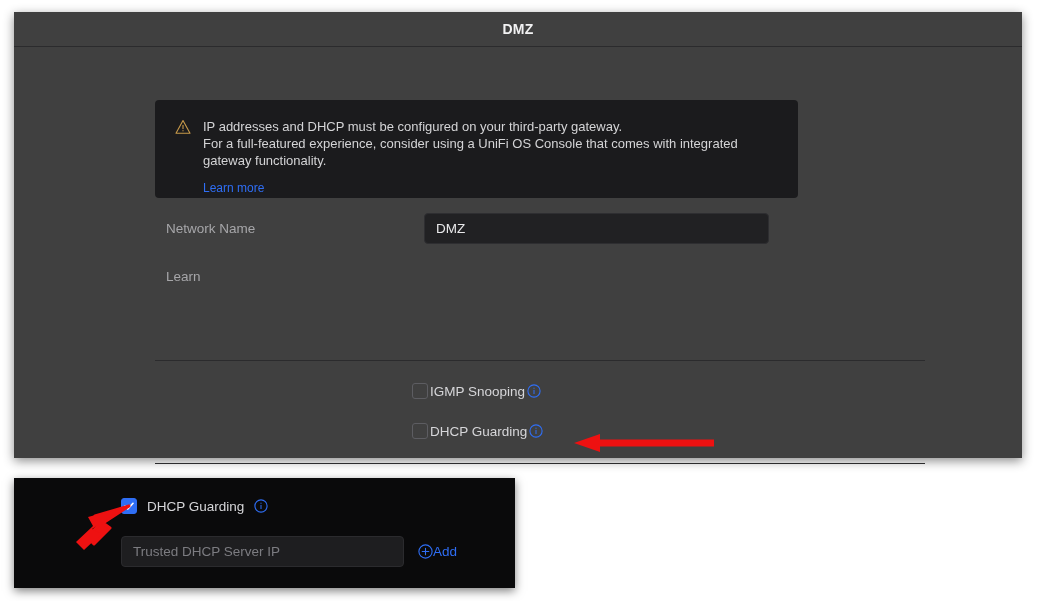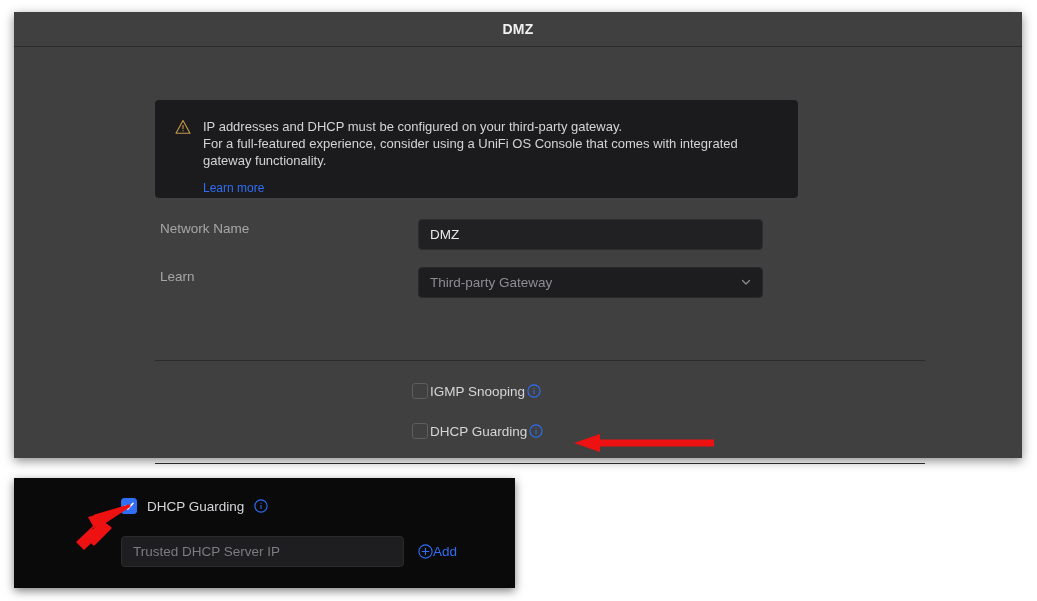--- a/index.html
+++ b/index.html
@@ -86,24 +86,25 @@
     color: #2f6ef5;
     font-size: 12px;
     line-height: 17px;
     margin-top: 11px;
     cursor: pointer;
   }
 
   
   .form-row {
     position: absolute;
-    left: 146px;
+    left: 152px;
     width: 770px;
     height: 18px;
     display: flex;
+    align-items: center;
   }
   .row-network { top: 172px; }
   .row-router  { top: 220px; }
   .row-vlan    { top: 268px; }
 
   .field-label {
     width: 258px;
     flex: 0 0 258px;
     color: #a6a6a9;
     font-size: 13.5px;
@@ -317,28 +318,20 @@
       </div>
     </div>
 
     <div class="form-row row-network">
       <span class="field-label">Network Name</span>
       <input class="txt-input input-name" type="text" value="DMZ" style="">
     </div>
 
     <div class="form-row row-router">
       <span class="field-label">Learn</span>
-      <div class="select-box">
-        <span class="select-val">Third-party Gateway</span>
-        <span>
-          <svg width="12" height="12" viewBox="0 0 12 12">
-            <path d="M2.5 4.5 L6 8 L9.5 4.5" fill="none" stroke="#8e8e92" stroke-width="1.2" stroke-linecap="round" stroke-linejoin="round"></path>
-          </svg>
-        </span>
-      </div>
     </div>
 
 
     <div class="divider div-top"></div>
     <div class="divider div-bottom"></div>
 
     <div class="chk-row chk-igmp">
       <span class="chk-box"></span>
       <span class="chk-label">IGMP Snooping</span>
       <span class="info-icon">

